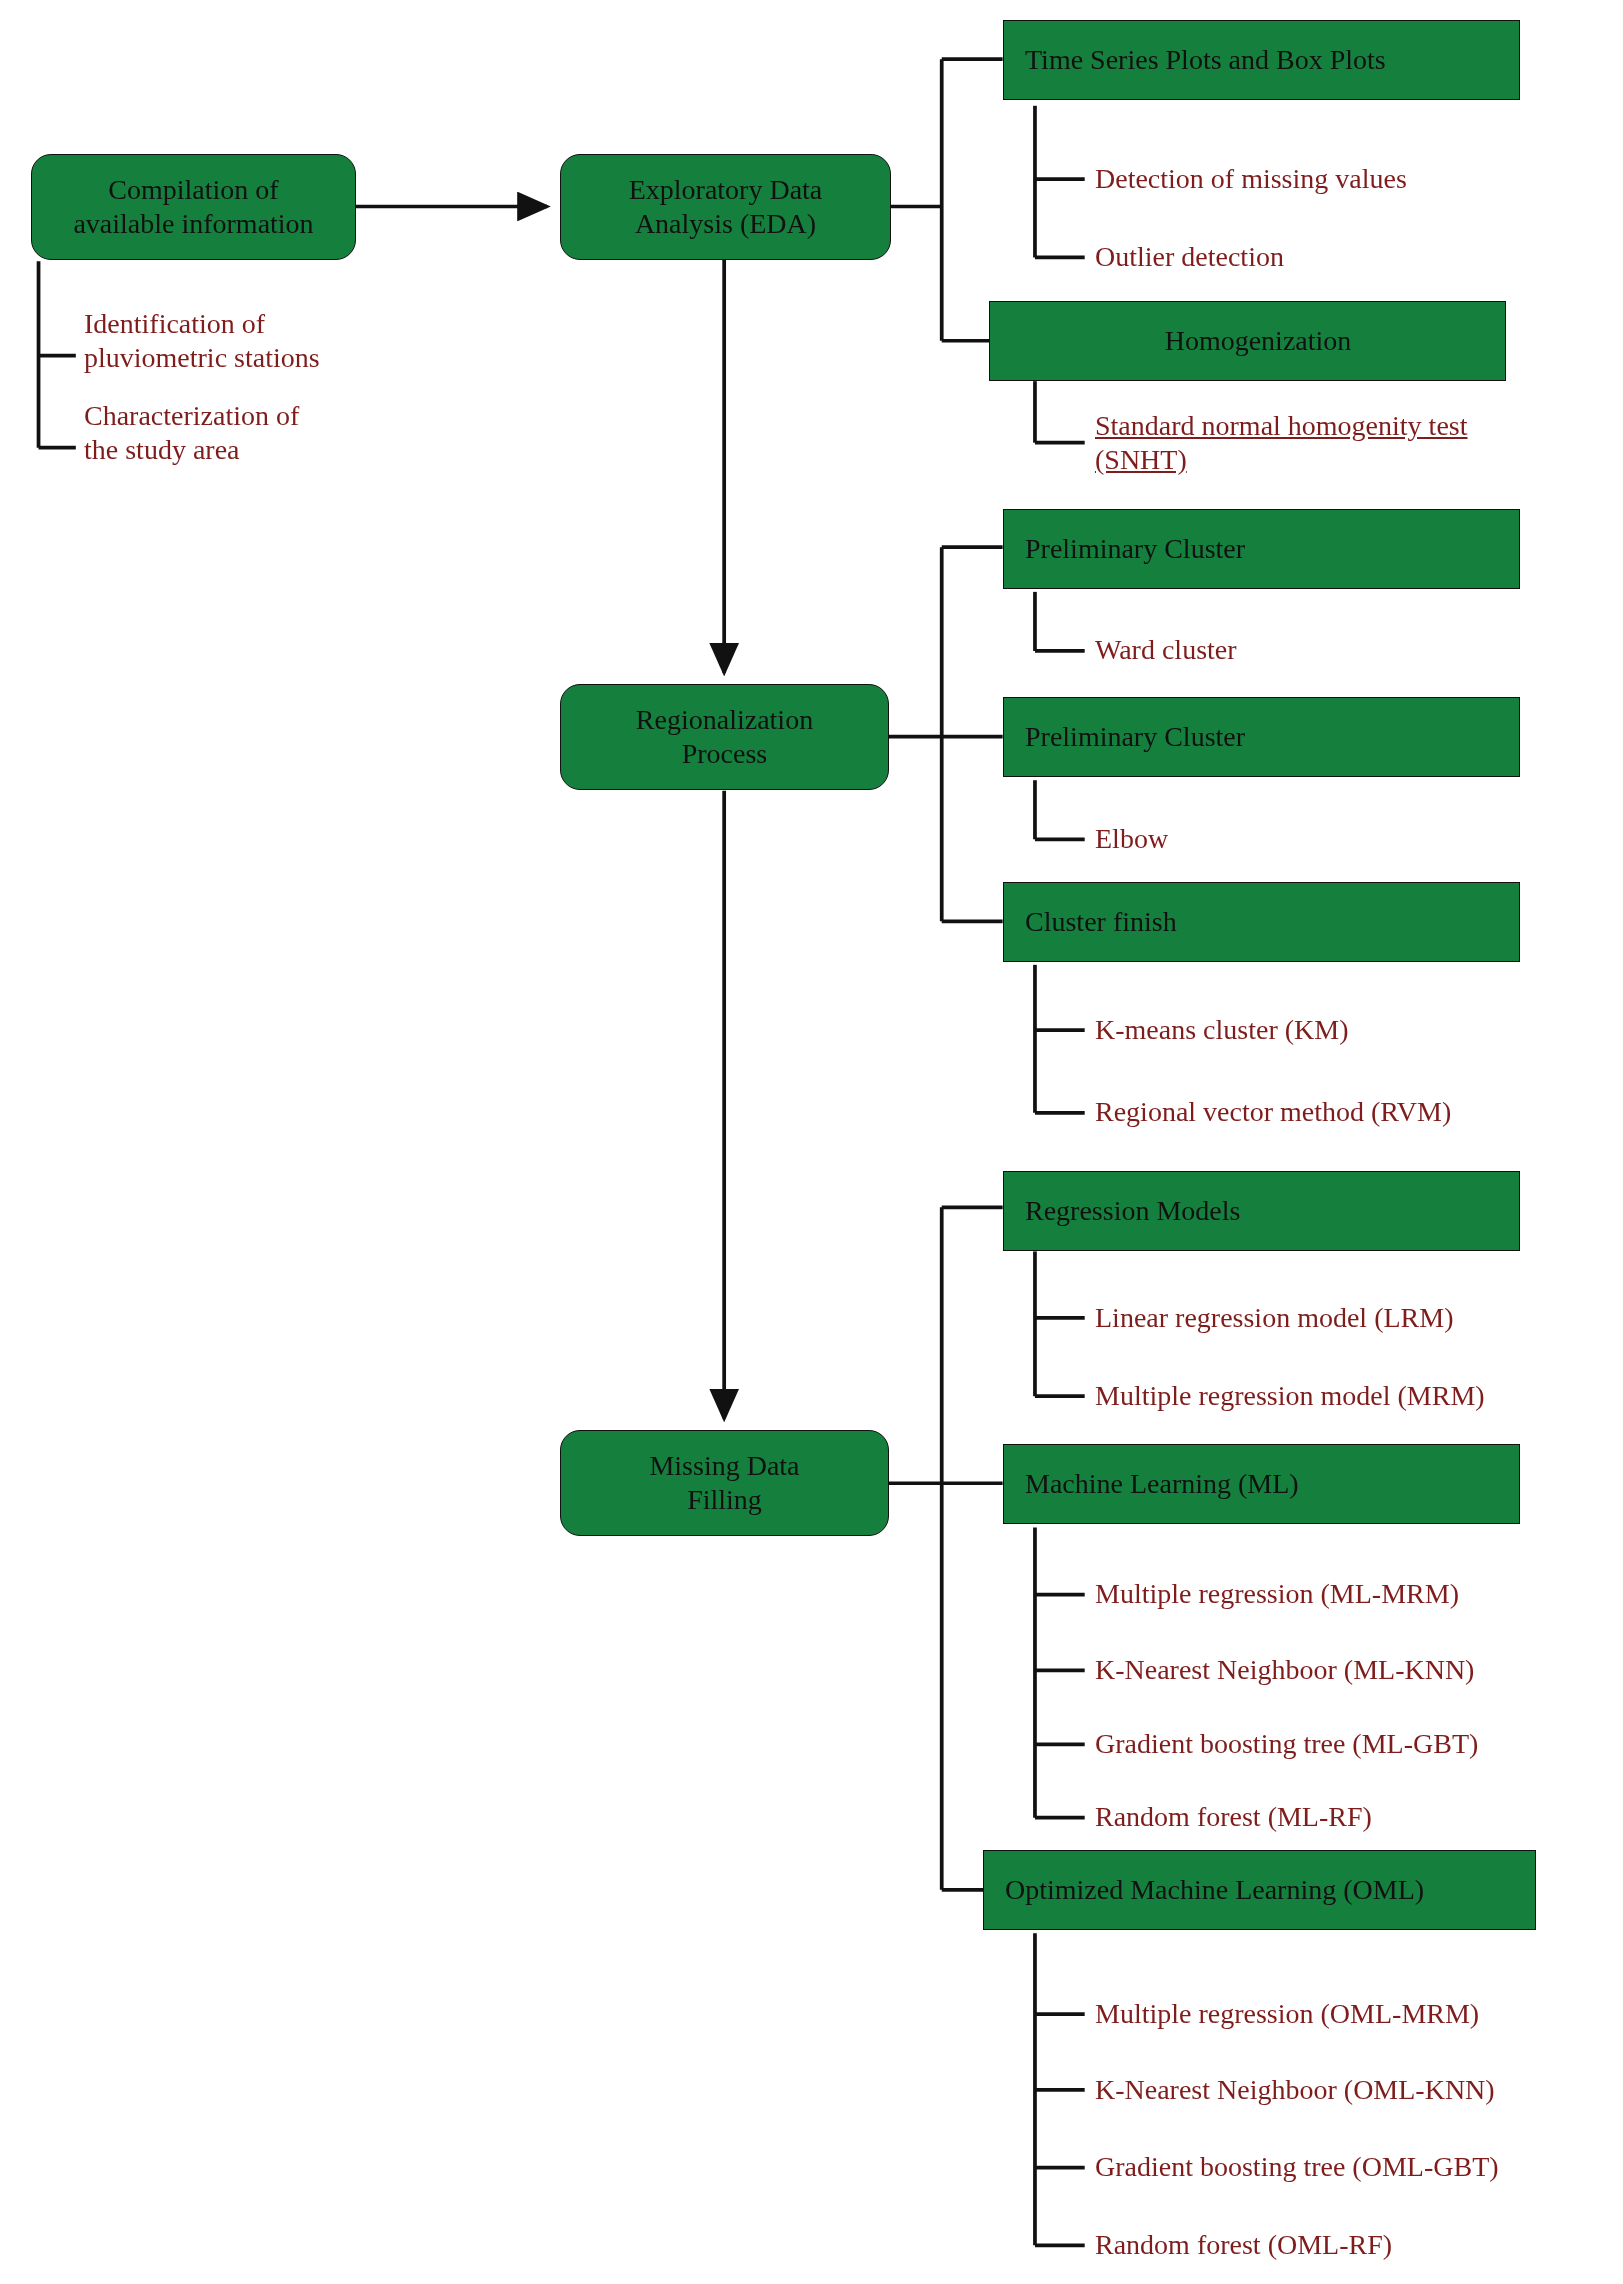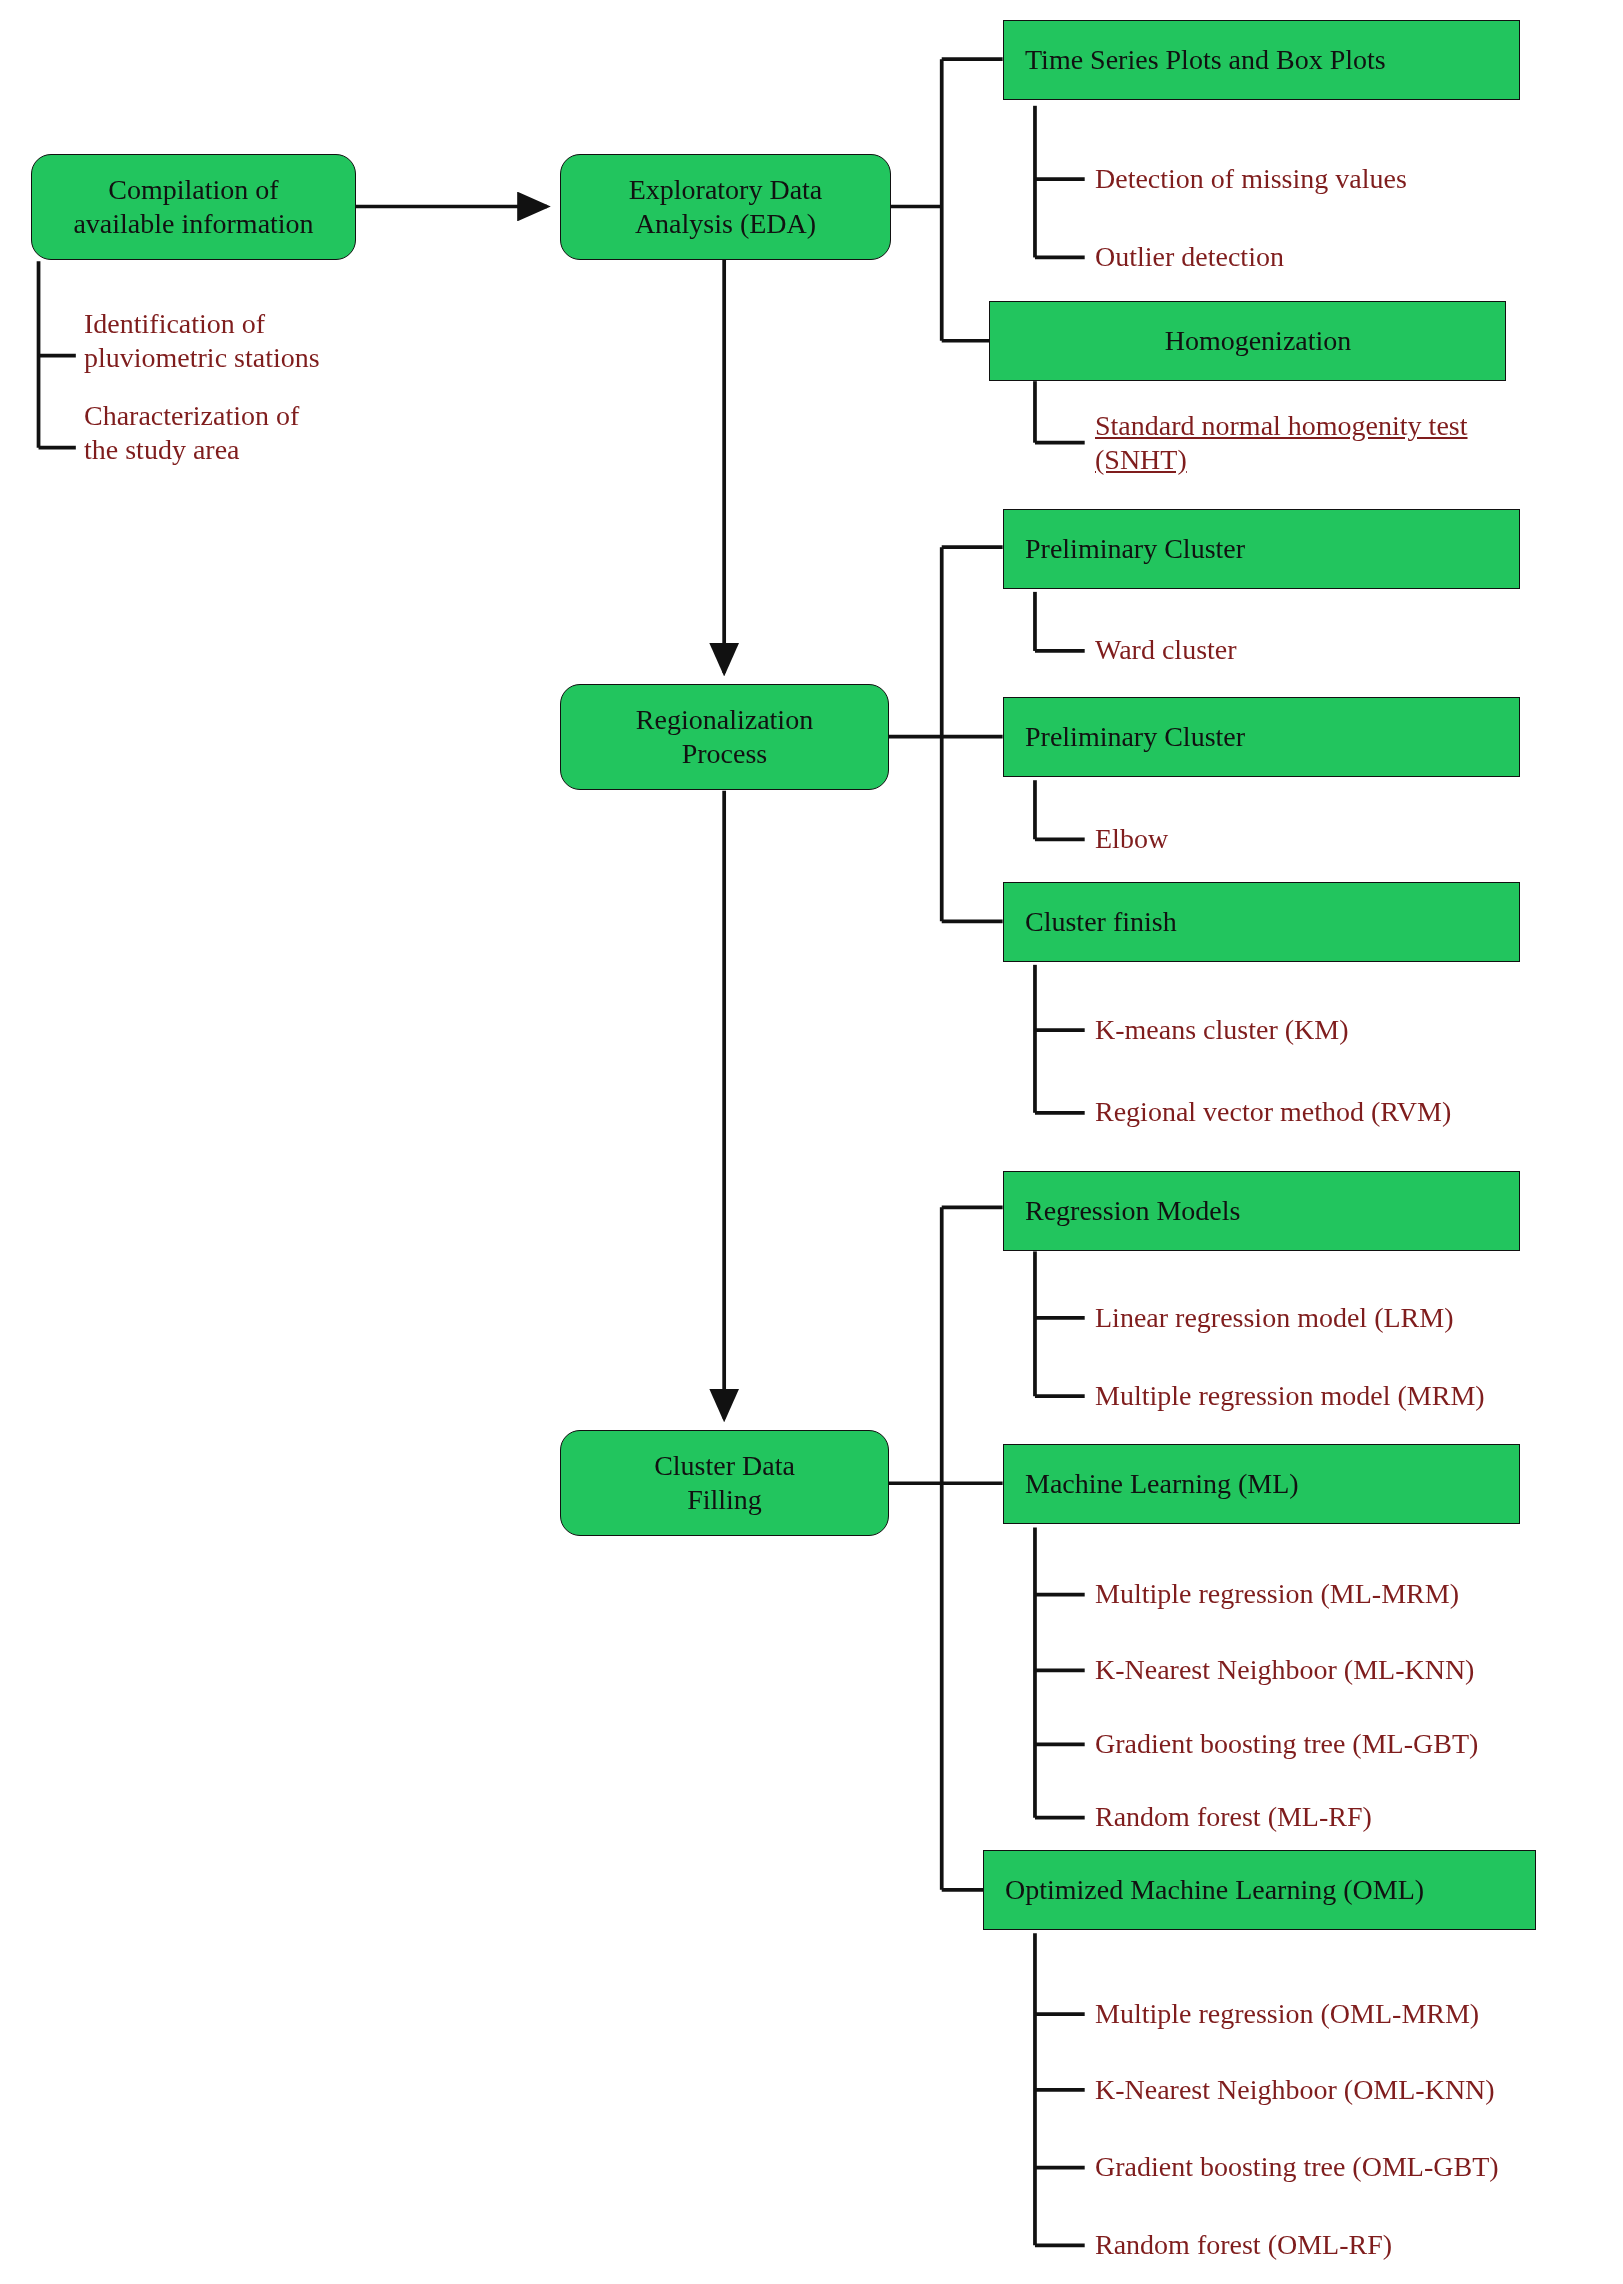--- a/index.html
+++ b/index.html
@@ -19,21 +19,21 @@
     position: absolute;
     left: 0; top: 0;
     width: 1623px;
     height: 2284px;
     pointer-events: none;
   }
   .node {
     position: absolute;
     box-sizing: border-box;
     border: 1.9px solid #111111;
-    background: #22c55e;
+    background: #15803d;
     display: flex;
     align-items: center;
     color: #111111;
     line-height: 1.22;
   }
   .node.center {
     justify-content: center;
     text-align: center;
     border-radius: 20px;
   }
@@ -172,21 +172,21 @@
   </div>
   <div class="leaf" style="left:1095px; top:822px; width:497px;">Elbow</div>
 
   <div class="node leftpad" style="left:1003px; top:882px; width:517px; height:80px;">
     <span class="node-label">Cluster finish</span>
   </div>
   <div class="leaf" style="left:1095px; top:1013px; width:497px;">K-means cluster (KM)</div>
   <div class="leaf" style="left:1095px; top:1095px; width:516px;">Regional vector method (RVM)</div>
 
   <div class="node center" style="left:560px; top:1430px; width:329px; height:106px;">
-    <span class="node-label">Cluster Data
+    <span class="node-label">Missing Data
 Filling</span>
   </div>
 
   <div class="node leftpad" style="left:1003px; top:1171px; width:517px; height:80px;">
     <span class="node-label">Regression Models</span>
   </div>
   <div class="leaf" style="left:1095px; top:1301px; width:516px;">Linear regression model (LRM)</div>
   <div class="leaf" style="left:1095px; top:1379px; width:535px;">Multiple regression model (MRM)</div>
 
   <div class="node leftpad" style="left:1003px; top:1444px; width:517px; height:80px;align-items:center;">

